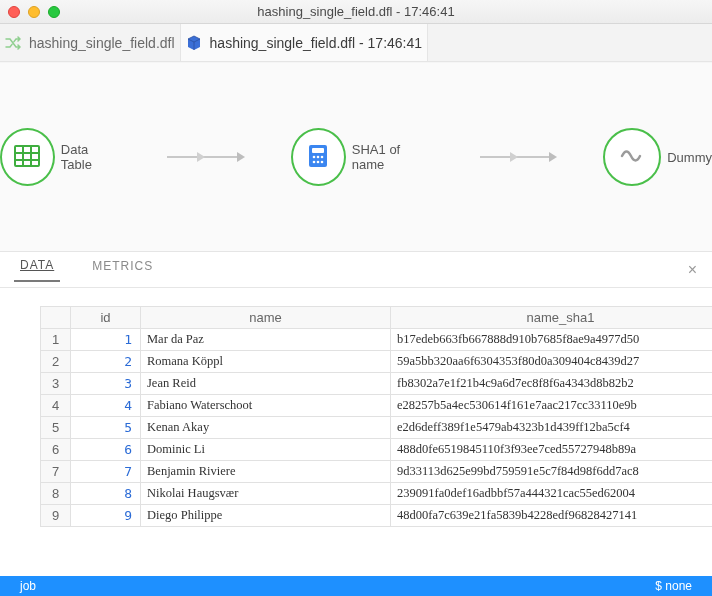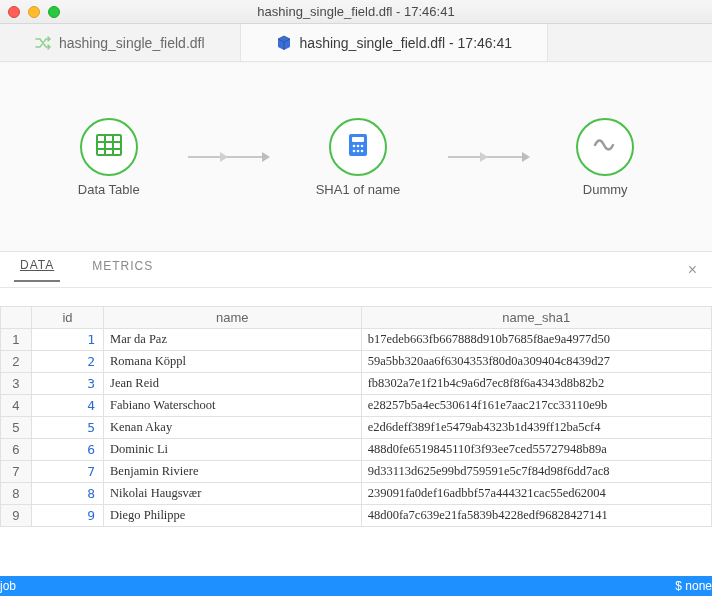--- a/index.html
+++ b/index.html
@@ -38,21 +38,21 @@
   }
   .tabbar {
     display: flex;
     background: #f3f3f3;
     border-bottom: 1px solid #e5e5e5;
     height: 38px;
   }
   .tab {
     display: flex;
     align-items: center;
-    padding: 0 35px;
+    padding: 0 5px;
     gap: 8px;
     font-size: 14px;
     border-right: 1px solid #e5e5e5;
     color: #6a6a6a;
     cursor: pointer;
   }
   .tab.active {
     background: #fafafa;
     color: #3b3b3b;
   }
@@ -63,21 +63,20 @@
     border-top: 1px solid #f5f5f5;
     border-bottom: 1px solid #e5e5e5;
     display: flex;
     align-items: center;
     justify-content: center;
     gap: 48px;
     position: relative;
   }
   .node {
     display: flex;
-    flex-direction: column;
     align-items: center;
     gap: 6px;
   }
   .node-circle {
     width: 58px; height: 58px;
     border-radius: 50%;
     border: 2px solid #4abf4a;
     display: flex; align-items: center; justify-content: center;
     background: #fff;
   }
@@ -128,20 +127,21 @@
     margin-left: auto;
     color: #9a9a9a;
     font-size: 16px;
     cursor: pointer;
   }
   .grid-wrap {
     flex: 1;
     overflow: hidden;
     background: #fff;
     padding-top: 18px;
+    margin-left: 40px;
   }
   table.grid {
     border-collapse: collapse;
     width: 100%;
     table-layout: fixed;
   }
   .grid th, .grid td {
     border: 1px solid #e1e1e1;
     font-size: 13px;
     height: 22px;
@@ -167,21 +167,21 @@
   .grid col.c3 { width: 340px; }
   .grid td.id { color: #2b6bd6; text-align: right; padding-right: 8px; font-family: Menlo, Consolas, monospace; }
   .grid td.txt { padding: 0 6px; font-family: Liberation Serif, serif; font-size:12.5px; color:#333; }
   .statusbar {
     height: 20px;
     background: #1e90ff;
     color: #fff;
     display: flex;
     align-items: center;
     font-size: 12px;
-    padding: 0 0;
+    padding: 0 20px;
   }
   .statusbar .right { margin-left: auto; }
 </style>
 </head>
 <body>
 
 <div class="titlebar">
   <div class="traffic">
     <div class="dot red"></div>
     <div class="dot yellow"></div>

